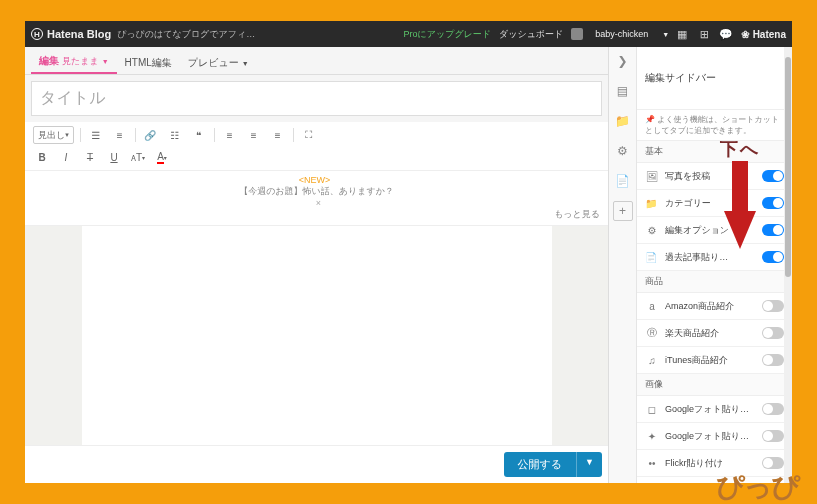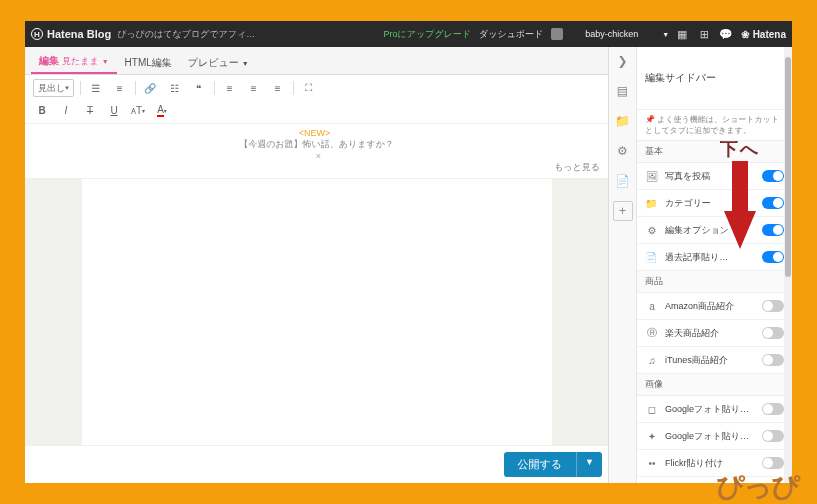--- a/index.html
+++ b/index.html
@@ -5,21 +5,21 @@
 * { margin: 0; padding: 0; box-sizing: border-box; }
 body { font-family: "Hiragino Kaku Gothic ProN", Meiryo, sans-serif; font-size: 11px; background: #f59e0b; width: 817px; height: 504px; overflow: hidden; position: relative; }
 .frame { position: absolute; left: 25px; top: 21px; width: 767px; height: 462px; background: #fff; display: flex; flex-direction: column; }
 .topbar { height: 26px; background: #2a2a2a; color: #eee; display: flex; align-items: center; padding: 0 6px; font-size: 10px; }
 .topbar .logo { display: flex; align-items: center; gap: 4px; font-weight: bold; font-size: 11px; }
 .topbar .logo-icon { width: 12px; height: 12px; border: 1.5px solid #fff; border-radius: 50%; display: flex; align-items: center; justify-content: center; font-size: 8px; }
 .topbar .breadcrumb { margin-left: 6px; color: #bbb; font-size: 9px; }
 .topbar .spacer { flex: 1; }
 .topbar .pro { color: #5cc76b; font-size: 9px; margin-right: 8px; }
 .topbar .dash { color: #ddd; font-size: 9px; margin-right: 8px; }
-.topbar .user { display: flex; align-items: center; gap: 22px; font-size: 9px; }
+.topbar .user { display: flex; align-items: center; gap: 12px; font-size: 9px; }
 .topbar .avatar { width: 12px; height: 12px; background: #888; border-radius: 2px; }
 .topbar .chev { font-size: 7px; margin-left: 2px; }
 .topbar .iconbtn { width: 18px; height: 18px; display: flex; align-items: center; justify-content: center; color: #ccc; margin-left: 4px; font-size: 11px; }
 .topbar .hatena { margin-left: 6px; font-weight: bold; font-size: 10px; display: flex; align-items: center; gap: 3px; }
 .main { flex: 1; display: flex; position: relative; overflow: hidden; }
 .editor-col { flex: 1; display: flex; flex-direction: column; background: #f5f5f5; border-right: 1px solid #ddd; }
 .tabs { height: 28px; display: flex; align-items: flex-end; gap: 0; padding: 0 6px; background: #f5f5f5; border-bottom: 1px solid #ddd; }
 .tab { padding: 4px 8px; font-size: 10px; color: #555; cursor: pointer; display: flex; align-items: center; gap: 3px; }
 .tab.active { color: #e85298; border-bottom: 2px solid #e85298; font-weight: bold; }
 .tab .chev { font-size: 7px; }
@@ -94,20 +94,21 @@
           <span style="font-weight:normal;font-size:9px">見たまま</span>
           <span class="chev">▼</span>
         </div>
         <div class="tab">HTML編集</div>
         <div class="tab">
           <span>プレビュー</span>
           <span class="chev">▼</span>
         </div>
       </div>
 
+      <div class="title-input">タイトル</div>
 
       <div class="toolbar">
         <div class="toolbar-row">
           <div class="tbtn sel">
               <span>見出し</span> 
               <span style="font-size:7px">▾</span>
             </div>
           <div class="sep"></div>
           <div class="tbtn">☰</div>
           <div class="tbtn">≡</div>

